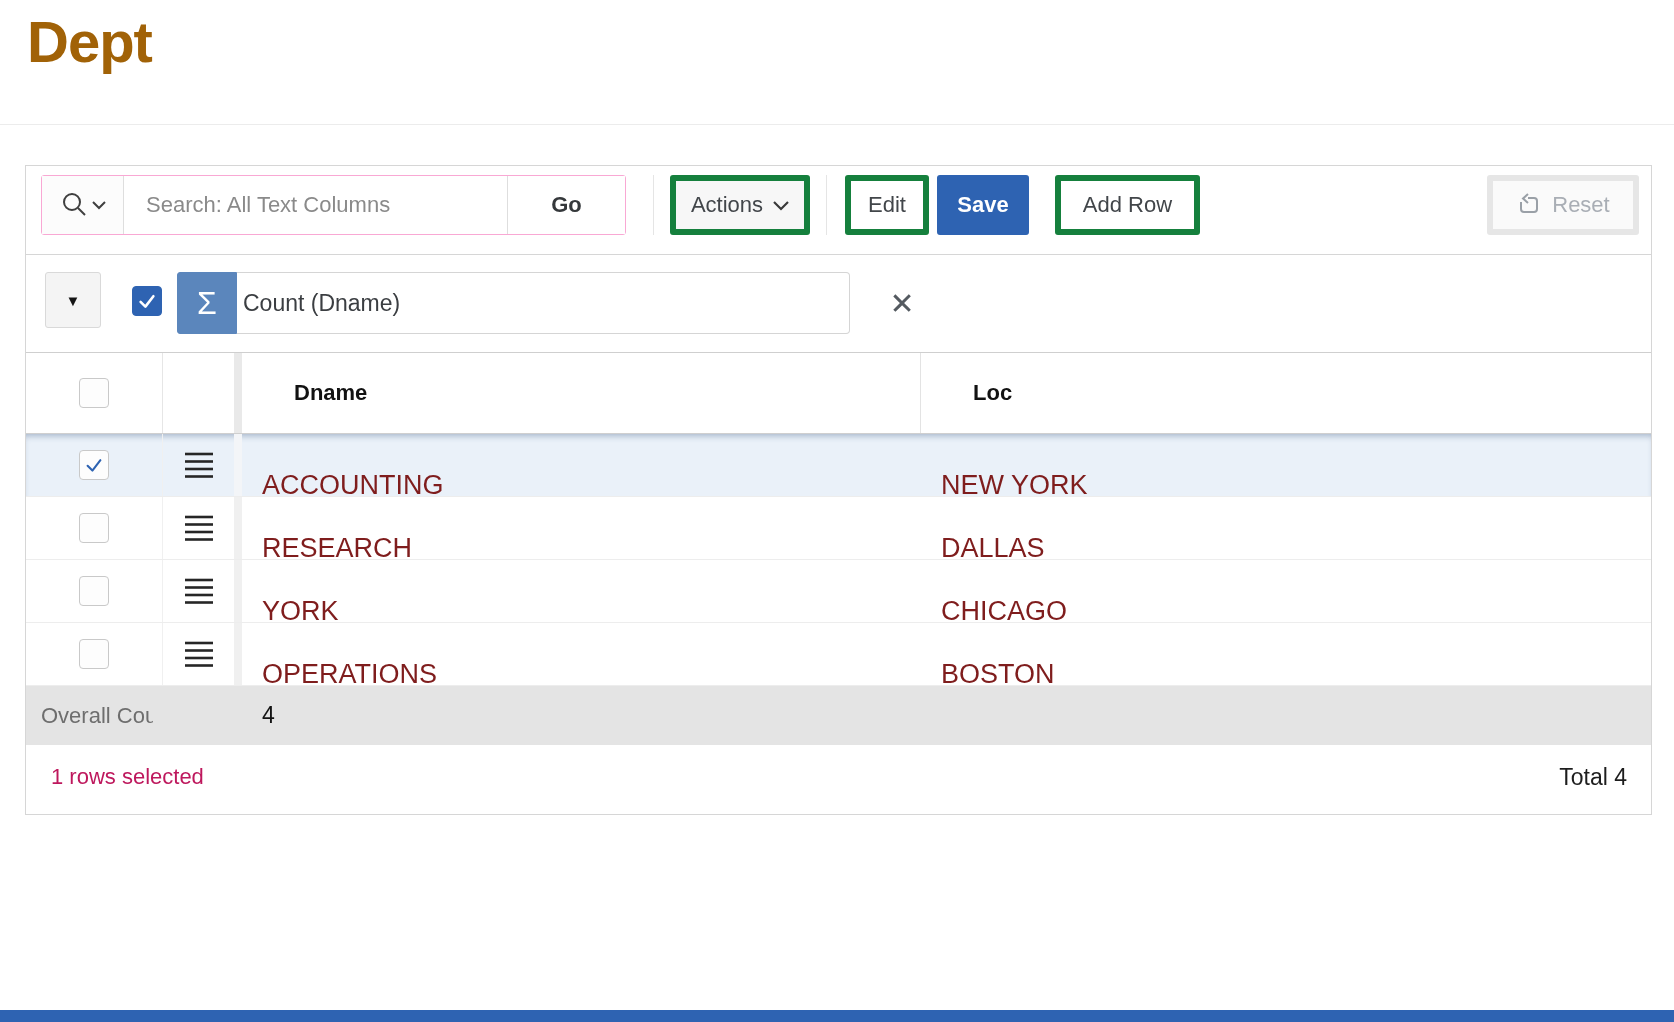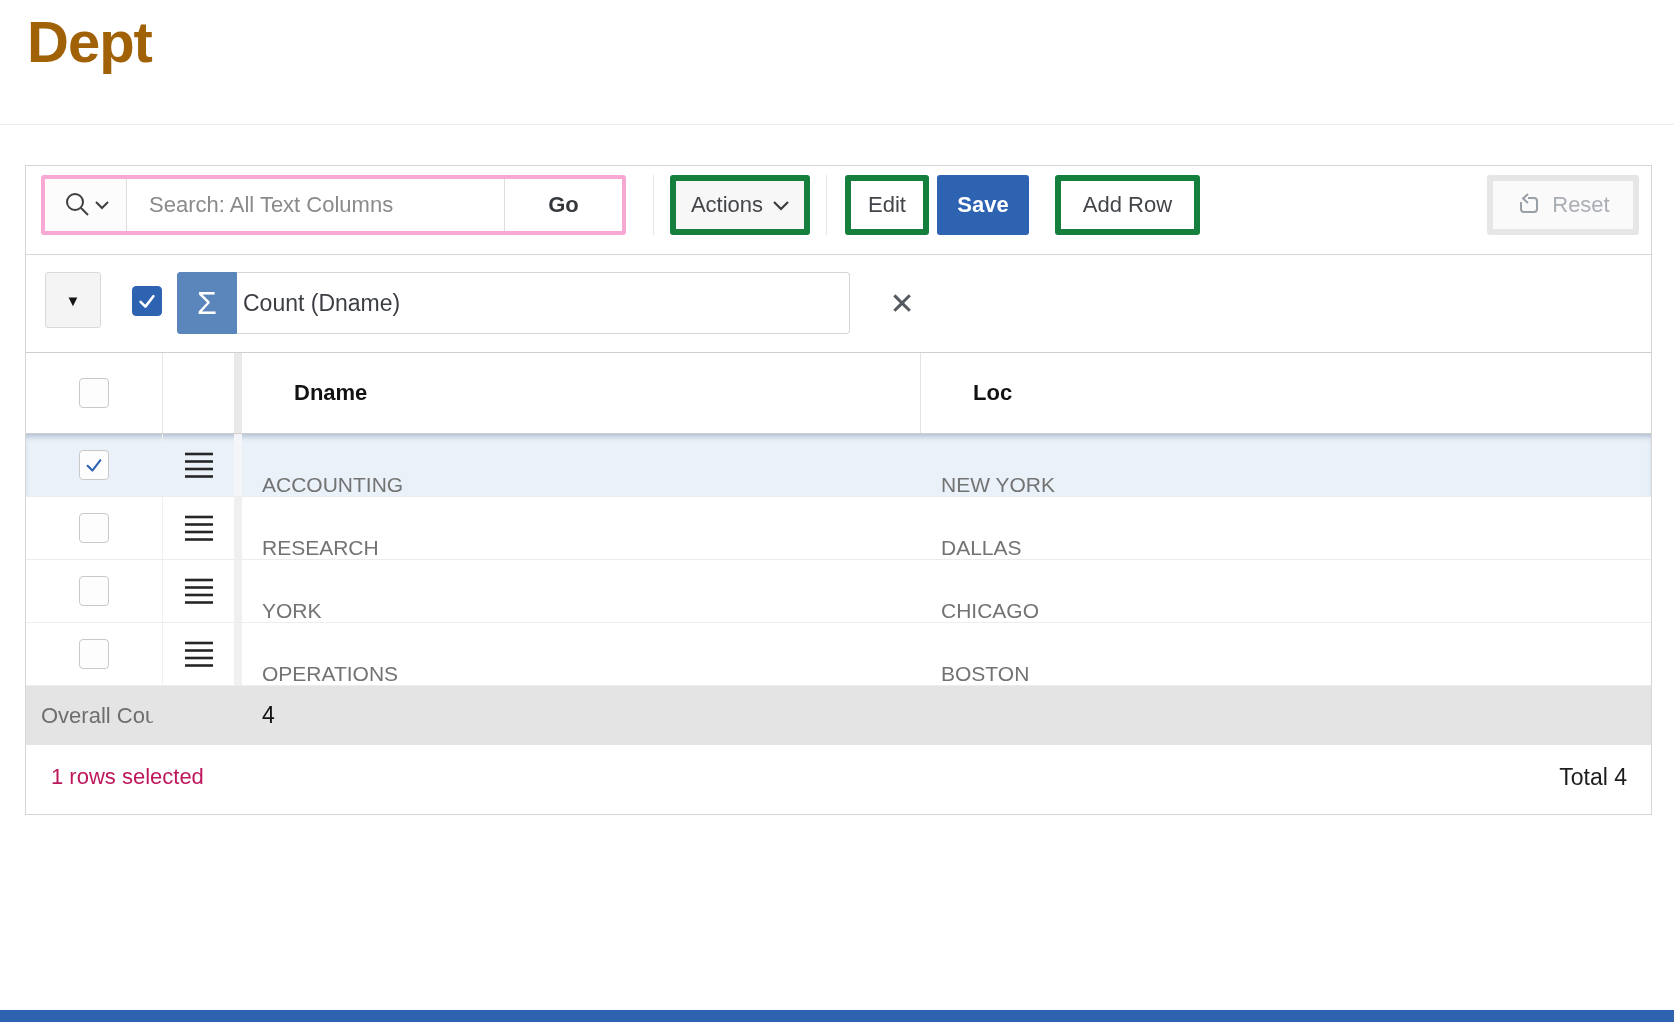--- a/index.html
+++ b/index.html
@@ -7,21 +7,21 @@
               font-family:"Liberation Sans","DejaVu Sans",sans-serif; }
   .page-title { position:absolute; left:27px; top:8px; font-size:58px; font-weight:700; color:#a16207; letter-spacing:-1px; }
   .title-rule { position:absolute; left:0; top:124px; width:1674px; height:1px; background:#ececec; }
 
   .grid { position:absolute; left:25px; top:165px; width:1627px; height:650px;
           border:1px solid #d6d6d6; background:#fff; }
 
   
   .toolbar { position:relative; height:89px; border-bottom:1px solid #d6d6d6; background:#fff; }
   .tb-ctl { position:absolute; top:9px; height:60px; }
-  .search-group { left:15px; width:585px; display:flex; border:4px solid #f9a8d4; border-radius:3px; background:#fff; }
+  .search-group { left:15px; width:585px; display:flex; border:1px solid #f9a8d4; border-radius:3px; background:#fff; }
   .search-btn { width:82px; display:flex; align-items:center; justify-content:center; gap:4px;
                 border-right:1px solid #dedede; background:#fcfcfc; cursor:pointer; }
   .search-input { flex:1; border:0; outline:none; font-size:22px; color:#3c3c3c; padding:0 22px;
                   font-family:"Liberation Sans","DejaVu Sans",sans-serif; background:#fff; }
   .search-input::placeholder { color:#8a8a8a; }
   .go-btn { width:118px; border:0; border-left:1px solid #dedede; background:#fff; font-size:22px; font-weight:700;
             color:#35383b; cursor:pointer; font-family:inherit; }
   .tb-divider { position:absolute; top:9px; height:60px; width:1px; background:#e5e5e5; }
   .btn { position:absolute; top:9px; height:60px; border:6px solid #15803d; border-radius:3px; background:#fff;
          font-size:22px; color:#42464a; cursor:pointer; font-family:inherit;
@@ -57,21 +57,21 @@
   .col-loc   { flex:1; display:flex; align-items:center; padding-left:20px; }
 
   .thead { display:flex; height:81px; border-bottom:1px solid #cfcfcf; background:#fff; }
   .thead .col-sel  { border-right:1px solid #e6e6e6; }
   .thead .col-gap  { background:#e9e9e9; }
   .thead .col-dname{ border-right:1px solid #e3e3e3; font-weight:700; }
   .th-label { font-size:22px; font-weight:700; color:#121212;margin-left:32px; }
 
   .row { display:flex; height:63px; border-bottom:1px solid #ededed; background:#fff; }
   .row .col-sel { border-right:1px solid #f0f0f0; }
-  .cell-text { font-size:21px; color:#737373;margin-top:40px; }
+  .cell-text { font-size:27px; color:#7f1d1d;margin-top:40px; }
   .row.selected { background:#eaf1f9; box-shadow: inset 0 5px 6px -3px rgba(55,85,125,.38); }
   .row.selected .col-gap { background:#f3f5f8; }
 
   .drag-handle { cursor:grab; display:flex; align-items:center; justify-content:center; }
 
   
   .agg-band { position:relative; height:59px; background:#e4e4e4; }
   .agg-label { position:absolute; left:15px; top:0; height:59px; width:112px; overflow:hidden; white-space:nowrap;
                display:flex; align-items:center; font-size:22px; color:#6e6e6e; }
   .agg-value { position:absolute; left:236px; top:0; height:59px; display:flex; align-items:center;

